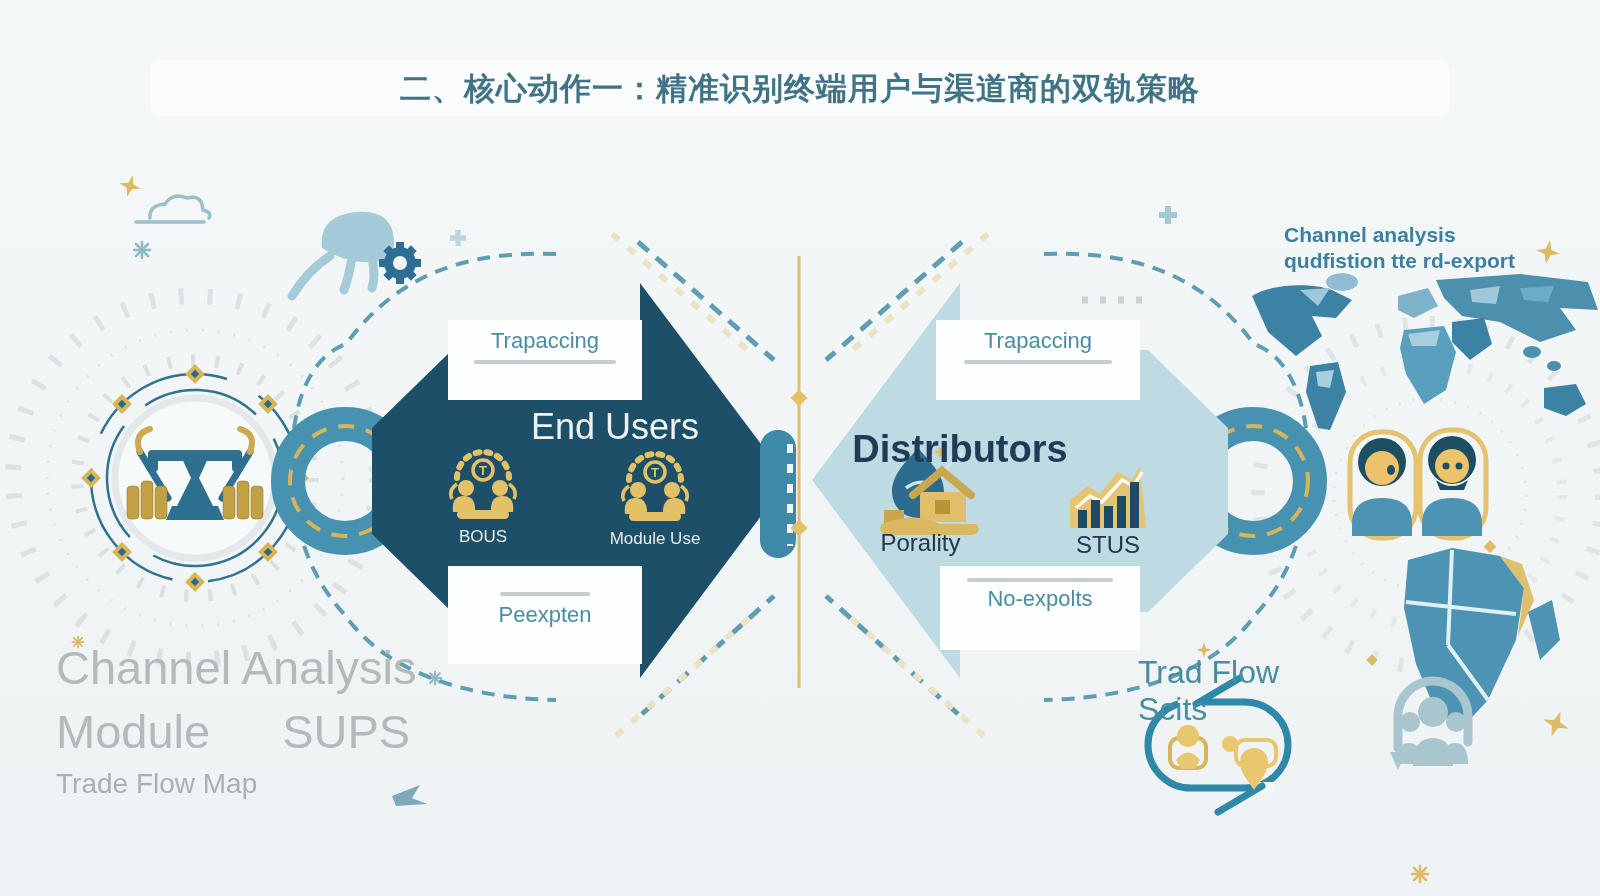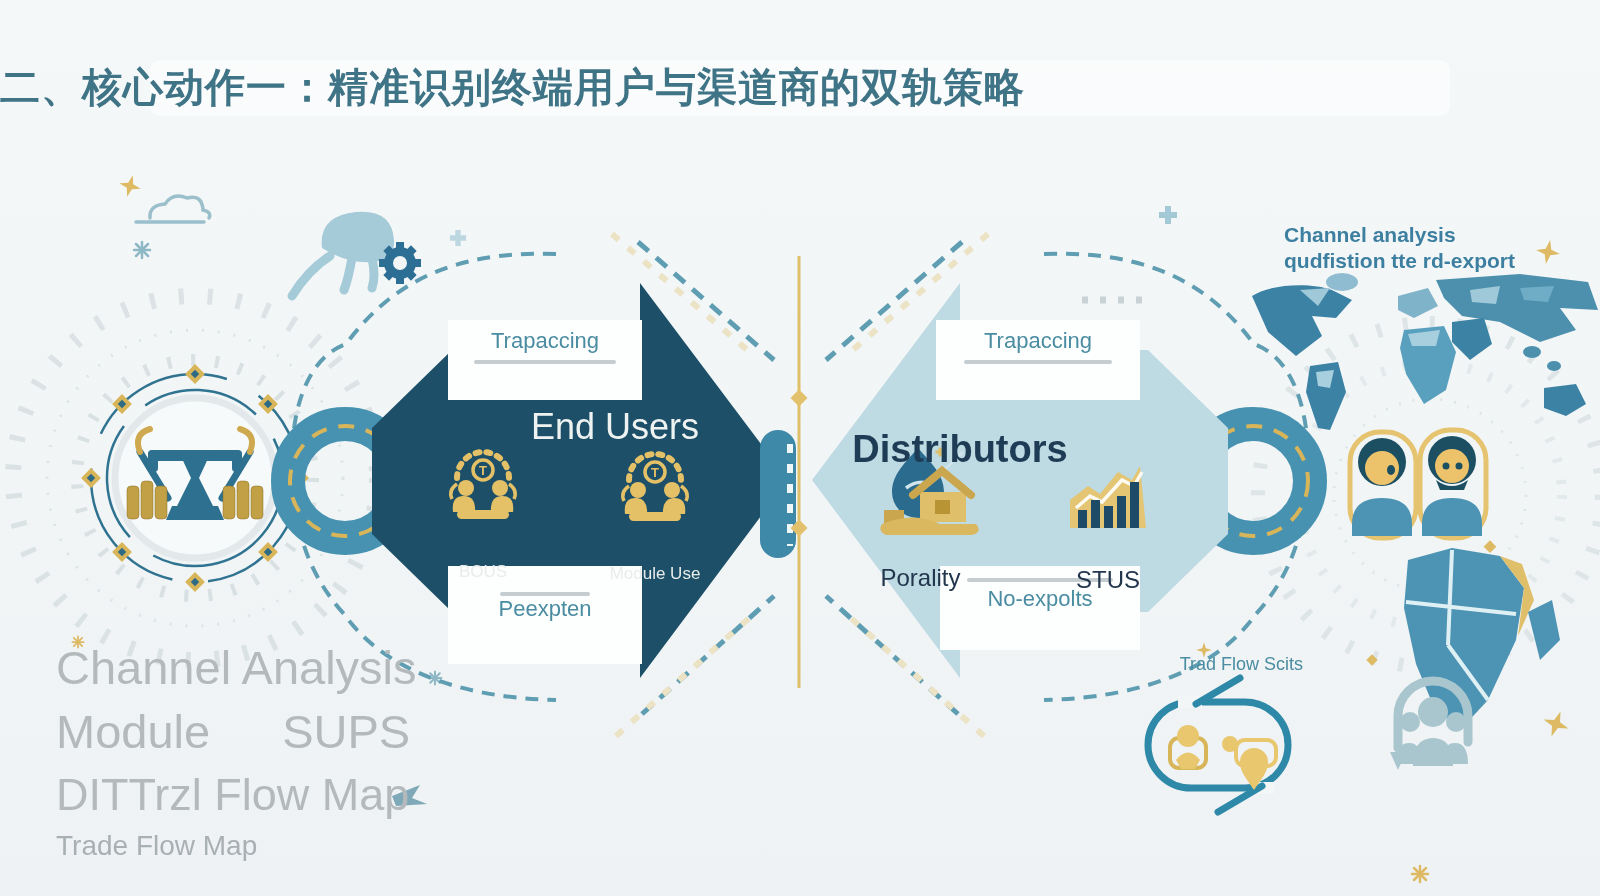--- a/index.html
+++ b/index.html
@@ -2,42 +2,42 @@
 <html style="--background: #f1f5f6; --title-text: #3f7386; --dark-arrow: #1d5068; --light-arrow: #bedae3; --connector-ring: #4792b1; --capsule: #3e89a7; --divider-gold: #dfc06a; --gold-accent: #d9b55a; --teal-label: #4a8ca1; --navy-text: #1e3c55; --muted-gray-text: #b4babc; --dashed-teal: #5f9eb2; --dashed-beige: #ece2c4; --map-blue: #3b82a5; --map-blue-light: #a7cfdd; --icon-gray-blue: #a9c6ce;"><head>
 <meta charset="utf-8">
 <style>
   html,body{margin:0;padding:0;}
   body{font-family:"Liberation Sans","DejaVu Sans",sans-serif;}
   .stage{position:relative;width:1600px;height:896px;overflow:hidden;
          background:linear-gradient(180deg,#f5f8f9 0%,var(--background,#f1f5f6) 55%,#eef2f4 100%);}
   .stage svg.art{position:absolute;left:0;top:0;}
   .abs{position:absolute;}
   .title-band{left:150px;top:60px;width:1300px;height:56px;background:rgba(255,255,255,.55);border-radius:10px;}
-  .title{left:0;right:0;top:60px;font-size:40px;font-weight:bold;
+  .title{left:0;right:0;top:68px;text-align:center;font-size:31px;font-weight:bold;
          color:var(--title-text,#3f7386);letter-spacing:1px;}
   .note-tr{left:1284px;top:222px;width:270px;font-size:21px;font-weight:bold;line-height:26px;color:#3d7fa0;}
   .label-box{background:#fdfefe;display:flex;flex-direction:column;align-items:center;}
   .label-box .txt{font-size:22px;color:var(--teal-label,#4a8ca1);}
   .rule{height:4px;background:#c5cdd0;border-radius:2px;}
   .box-trapaccing{left:448px;top:320px;width:194px;height:72px;padding-top:8px;}
   .box-inportting{left:936px;top:320px;width:204px;height:72px;padding-top:8px;}
   .box-peexpten{left:448px;top:566px;width:194px;height:72px;padding-top:26px;}
   .box-noexpolts{left:940px;top:566px;width:200px;height:72px;padding-top:12px;}
   .heading-eu{left:500px;top:406px;width:230px;text-align:center;font-size:36px;font-weight:500;color:#eef3f2;}
   .heading-di{left:838px;top:428px;width:244px;text-align:center;font-size:38px;font-weight:600;color:var(--navy-text,#1e3c55);}
-  .cap{position:absolute;text-align:center;margin-top:35px;}
+  .cap{position:absolute;text-align:center;}
   .cap-light{font-size:17px;color:#e8ecea;}
   .cap-dark{font-size:24px;color:#22364d;}
   .bl-block{left:56px;top:636px;color:var(--muted-gray-text,#b4babc);}
   .bl-block .l1{font-size:47px;line-height:64px;}
   .bl-block .l2{font-size:47px;line-height:64px;display:flex;}
   .bl-block .l2 .b{margin-left:72px;}
   .bl-block .l3{font-size:45px;line-height:62px;}
   .bl-block .l4{font-size:28px;line-height:40px;color:#a9b0b3;}
-  .trad-label{left:1138px;top:654px;width:165px;text-align:right;font-size:18px;color:var(--teal-label,#4a8ca1);}
+  .trad-label{left:1138px;top:654px;width:165px;text-align:left;font-size:32px;color:var(--teal-label,#4a8ca1);}
 </style>
 </head>
 <body>
 
 <div class="stage">
 
 <svg class="art" width="1600" height="896" viewBox="0 0 1600 896">
   <defs>
     <path id="spark" d="M0,-11 L2.6,-2.6 L11,0 L2.6,2.6 L0,11 L-2.6,2.6 L-11,0 L-2.6,-2.6 Z"></path>
     <path id="plus" d="M-3,-9 h6 v6 h6 v6 h-6 v6 h-6 v-6 h-6 v-6 h6 z"></path>
@@ -290,40 +290,39 @@
 <div class="abs label-box box-trapaccing">
   <div class="txt">Trapaccing</div>
   <div class="rule" style="width:142px;margin-top:6px;"></div>
 </div>
 <div class="abs label-box box-inportting">
   <div class="txt">Trapaccing</div>
   <div class="rule" style="width:148px;margin-top:6px;"></div>
 </div>
 <div class="abs label-box box-peexpten">
   <div class="rule" style="width:90px;"></div>
-  <div class="txt" style="margin-top:0;">Peexpten</div>
+  <div class="txt" style="margin-top:6px;">Peexpten</div>
 </div>
 <div class="abs label-box box-noexpolts">
   <div class="rule" style="width:146px;"></div>
   <div class="txt" style="margin-top:4px;">No-expolts</div>
 </div>
 
 <div class="abs heading-eu">End Users</div>
 <div class="abs heading-di">Distributors</div>
 
 <div class="cap cap-light" style="left:433px;top:527px;width:100px;">BOUS</div>
 <div class="cap cap-light" style="left:595px;top:529px;width:120px;">Module Use</div>
 <div class="cap cap-dark" style="left:858px;top:529px;width:125px;">Porality</div>
 <div class="cap cap-dark" style="left:1048px;top:531px;width:120px;">STUS</div>
 
 <div class="abs bl-block">
   <div class="l1">Channel Analysis</div>
   <div class="l2">
     <span>Module</span>
     <span class="b">SUPS</span>
   </div>
-  <div class="l3">DITTrzl Flow Map</div>
   <div class="l4">Trade Flow Map</div>
 </div>
 
 <div class="abs trad-label">Trad Flow Scits</div>
 
 </div>
 
 </body></html>

